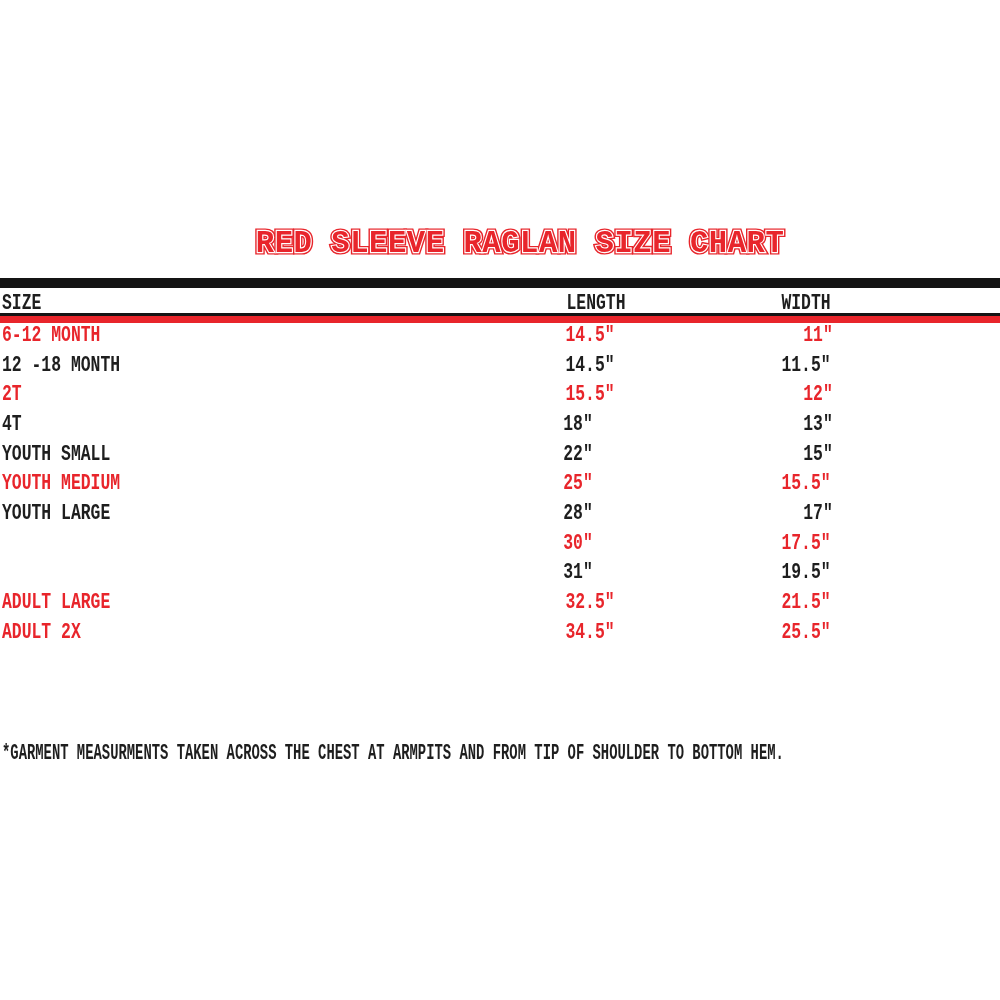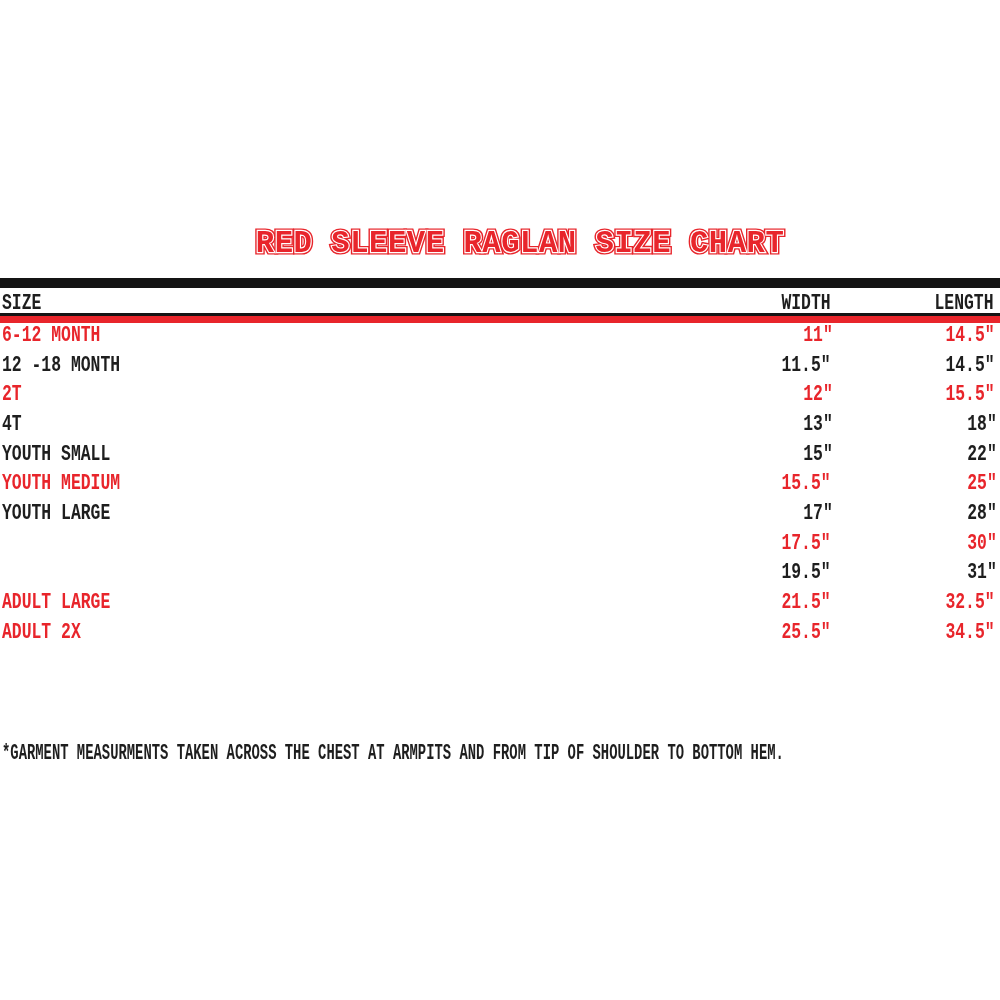--- a/index.html
+++ b/index.html
@@ -38,21 +38,21 @@
 
   
   .header-row{position:absolute;top:290px;left:0;width:100%;height:26px;}
   .rows{position:absolute;top:320px;left:0;width:100%;}
   .row{position:relative;height:29.7px;color:var(--ink);}
   .row.red{color:var(--red);}
 
   .cell{position:absolute;top:0;height:100%;display:flex;align-items:center;}
   .col-size{left:2px;}
   .col-width{left:0;width:836px;justify-content:flex-end;}
-  .col-length{left:0;width:440px;margin-left:560px;justify-content:flex-end;}
+  .col-length{left:0;width:440px;margin-left:560px;justify-content:flex-start;}
 
   .t{
     display:inline-block;white-space:nowrap;
     font-weight:700;font-size:20px;line-height:20px;
     transform:scale(.82,1.12);
   }
   .col-size .t{transform-origin:left center;}
   .col-width .t,.col-length .t{transform-origin:center center;}
 
   .header-row .t{color:var(--ink);}

